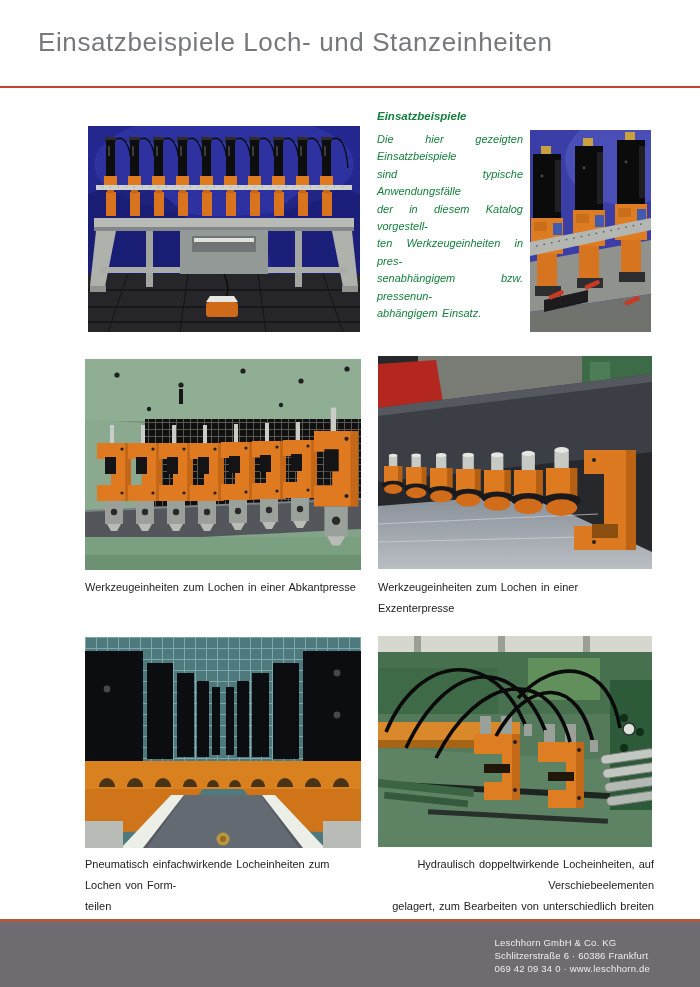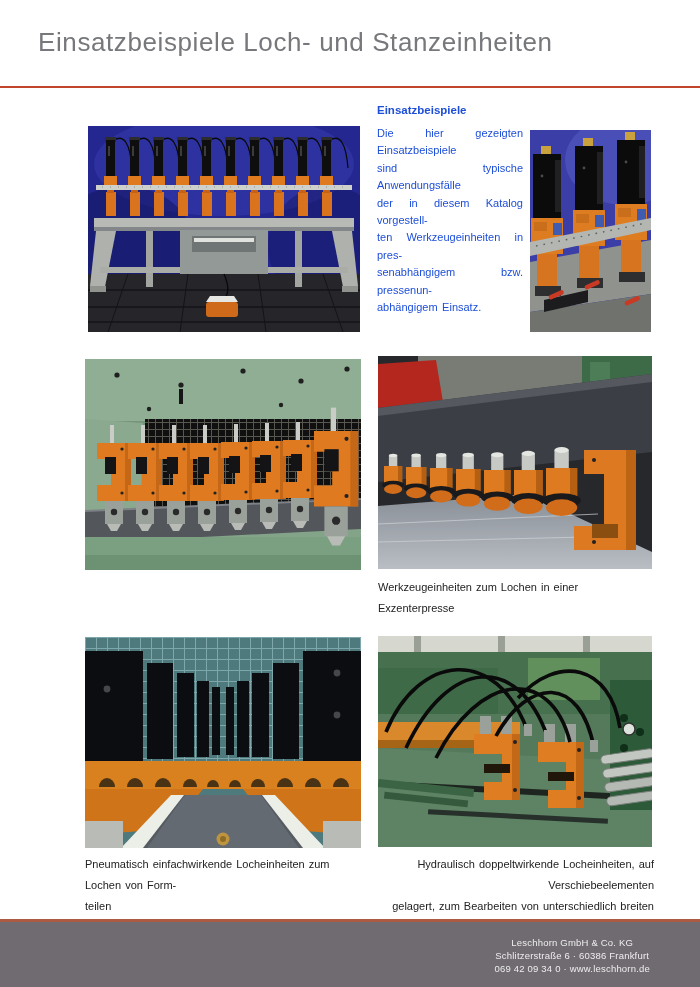--- a/index.html
+++ b/index.html
@@ -22,35 +22,35 @@
   .logo-o {
     display:inline-block; width:21px; height:23px; border-radius:50%;
     background:repeating-linear-gradient(45deg,#cc2229 0px,#cc2229 1.6px,#ffffff 1.6px,#ffffff 3.2px);
     box-shadow:inset 0 0 0 1.5px #cc2229; margin:0 1px;
   }
   .logo-tagline { display:flex; justify-content:space-between; width:92px;
     font-size:5.4px; font-weight:bold; letter-spacing:0.2px; margin-top:4px; color:#111; }
   .header-rule { position:absolute; left:0; top:86px; width:700px; height:2px; background:#c2462c; }
 
   
-  .intro { position:absolute; left:377px; top:104px; width:146px; color:#1d4ed8; }
+  .intro { position:absolute; left:377px; top:110px; width:146px; color:#15803d;font-style:italic; }
   .intro-heading { font-size:11.5px; font-weight:bold; margin-bottom:9px; }
   .intro-body { font-size:11px; line-height:17.4px; white-space:pre-line;
     text-align:justify; word-spacing:1.5px; }
 
   
   figure { position:absolute; overflow:hidden; }
   figure svg { display:block; }
   .caption { position:absolute; font-size:11px; line-height:21px; color:#222;
     white-space:pre-line; word-spacing:1px; }
 
   
   .footer-rule { position:absolute; left:0; top:919px; width:700px; height:3px; background:#ad5a42; }
   .footer-band { position:absolute; left:0; top:922px; width:700px; height:65px; background:#6f6b70; }
-  .footer-text { position:absolute; right:50px; top:936px; text-align:center;
+  .footer-text { position:absolute; right:50px; top:936px; text-align:left;
     font-size:9.5px; line-height:13px; color:#efedef; letter-spacing:0.2px; }
 </style>
 </head>
 <body>
 
 <div id="page">
 
   <div class="page-title">Einsatzbeispiele Loch- und Stanzeinheiten</div>
 
 
@@ -360,20 +360,21 @@
         <path d="M58,122 C 100,38 172,28 192,106"></path>
         <path d="M118,100 C 150,42 202,38 216,112"></path>
         <path d="M140,62 C 180,18 232,28 242,92"></path>
       </g>
       <rect x="146" y="88" width="8" height="12" fill="#9aa09a"></rect>
       <rect x="166" y="94" width="8" height="12" fill="#9aa09a"></rect>
       <rect x="212" y="104" width="8" height="12" fill="#9aa09a"></rect>
     </svg>
   </figure>
 
+  <div class="caption" style="left:85px; top:577px; width:280px;">Werkzeugeinheiten zum Lochen in einer Abkantpresse</div>
   <div class="caption" style="left:378px; top:577px; width:276px;">Werkzeugeinheiten zum Lochen in einer Exzenterpresse</div>
   <div class="caption" style="left:85px; top:854px; width:280px;">Pneumatisch einfachwirkende Locheinheiten zum Lochen von Form-
 teilen</div>
   <div class="caption" style="left:378px; top:854px; width:276px;text-align:right;">Hydraulisch doppeltwirkende Locheinheiten, auf Verschiebeelementen
 gelagert, zum Bearbeiten von unterschiedlich breiten Stahlbändern.</div>
 
   <div class="footer-rule"></div>
   <div class="footer-band"></div>
   <div class="footer-text">
     <div>Leschhorn GmbH &amp; Co. KG</div>

